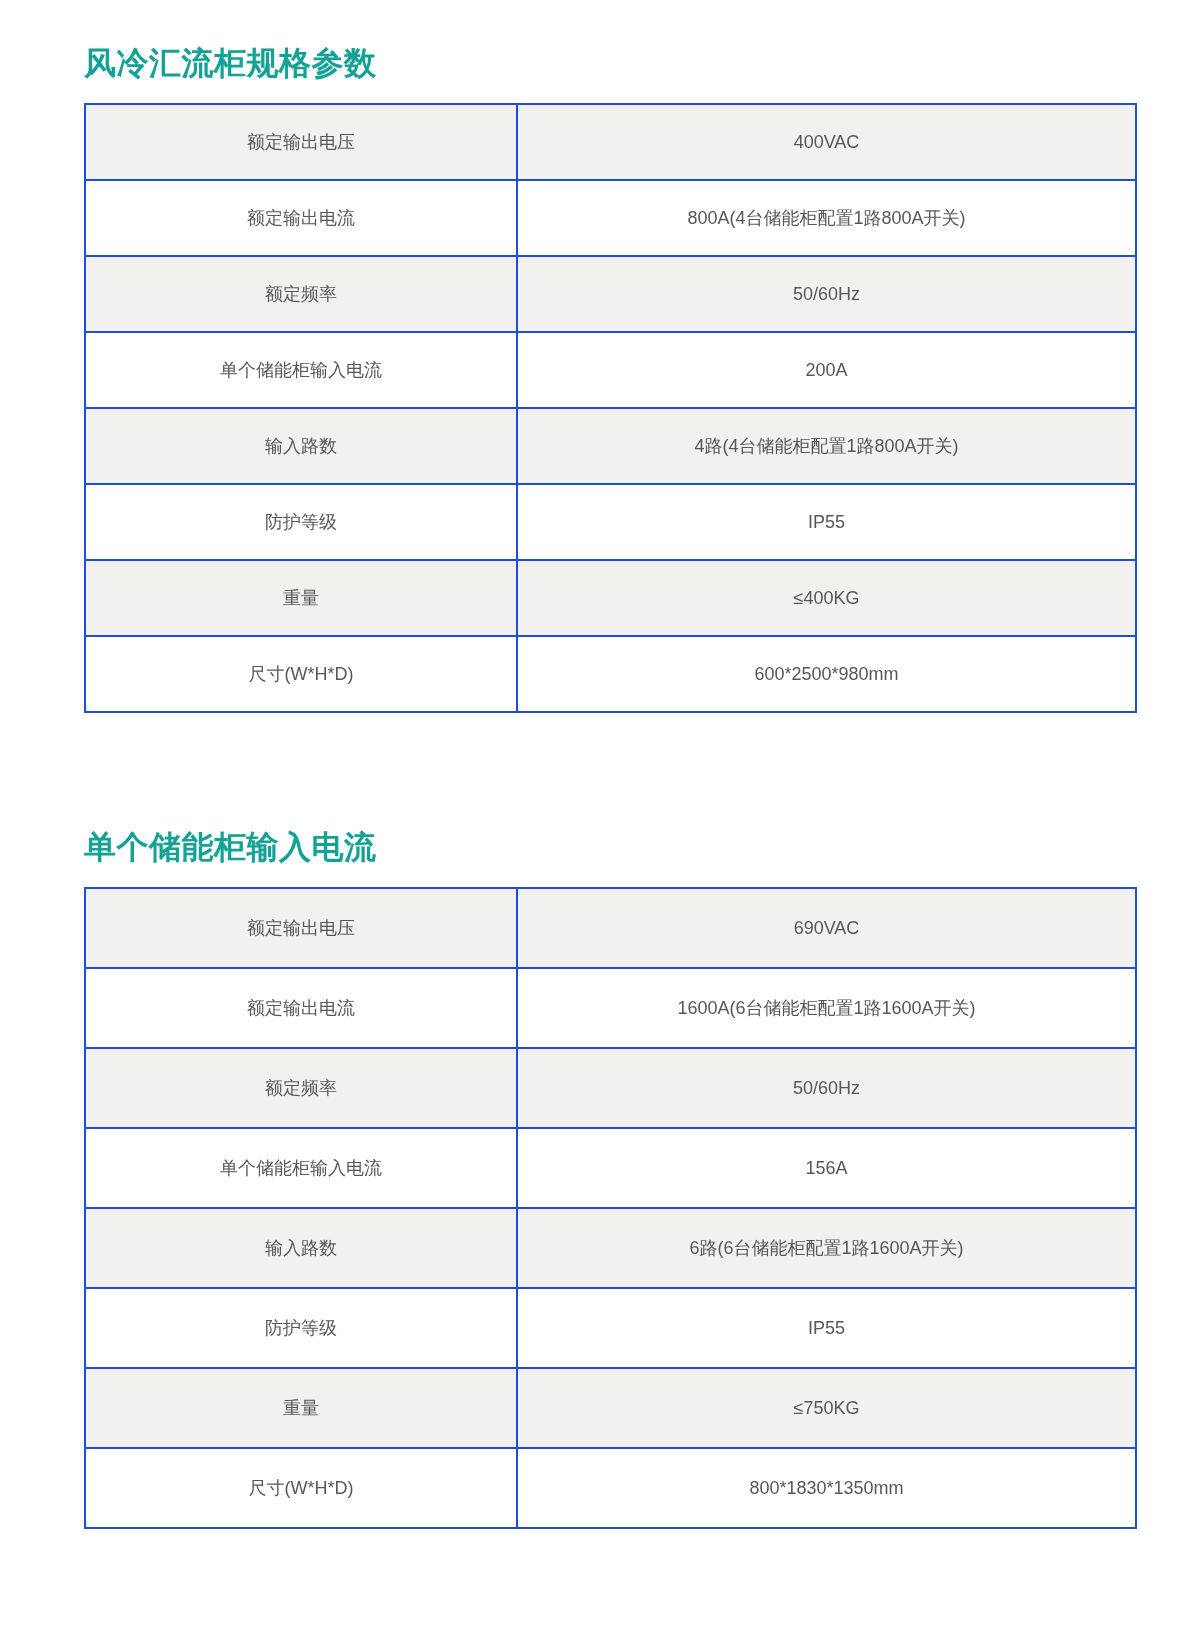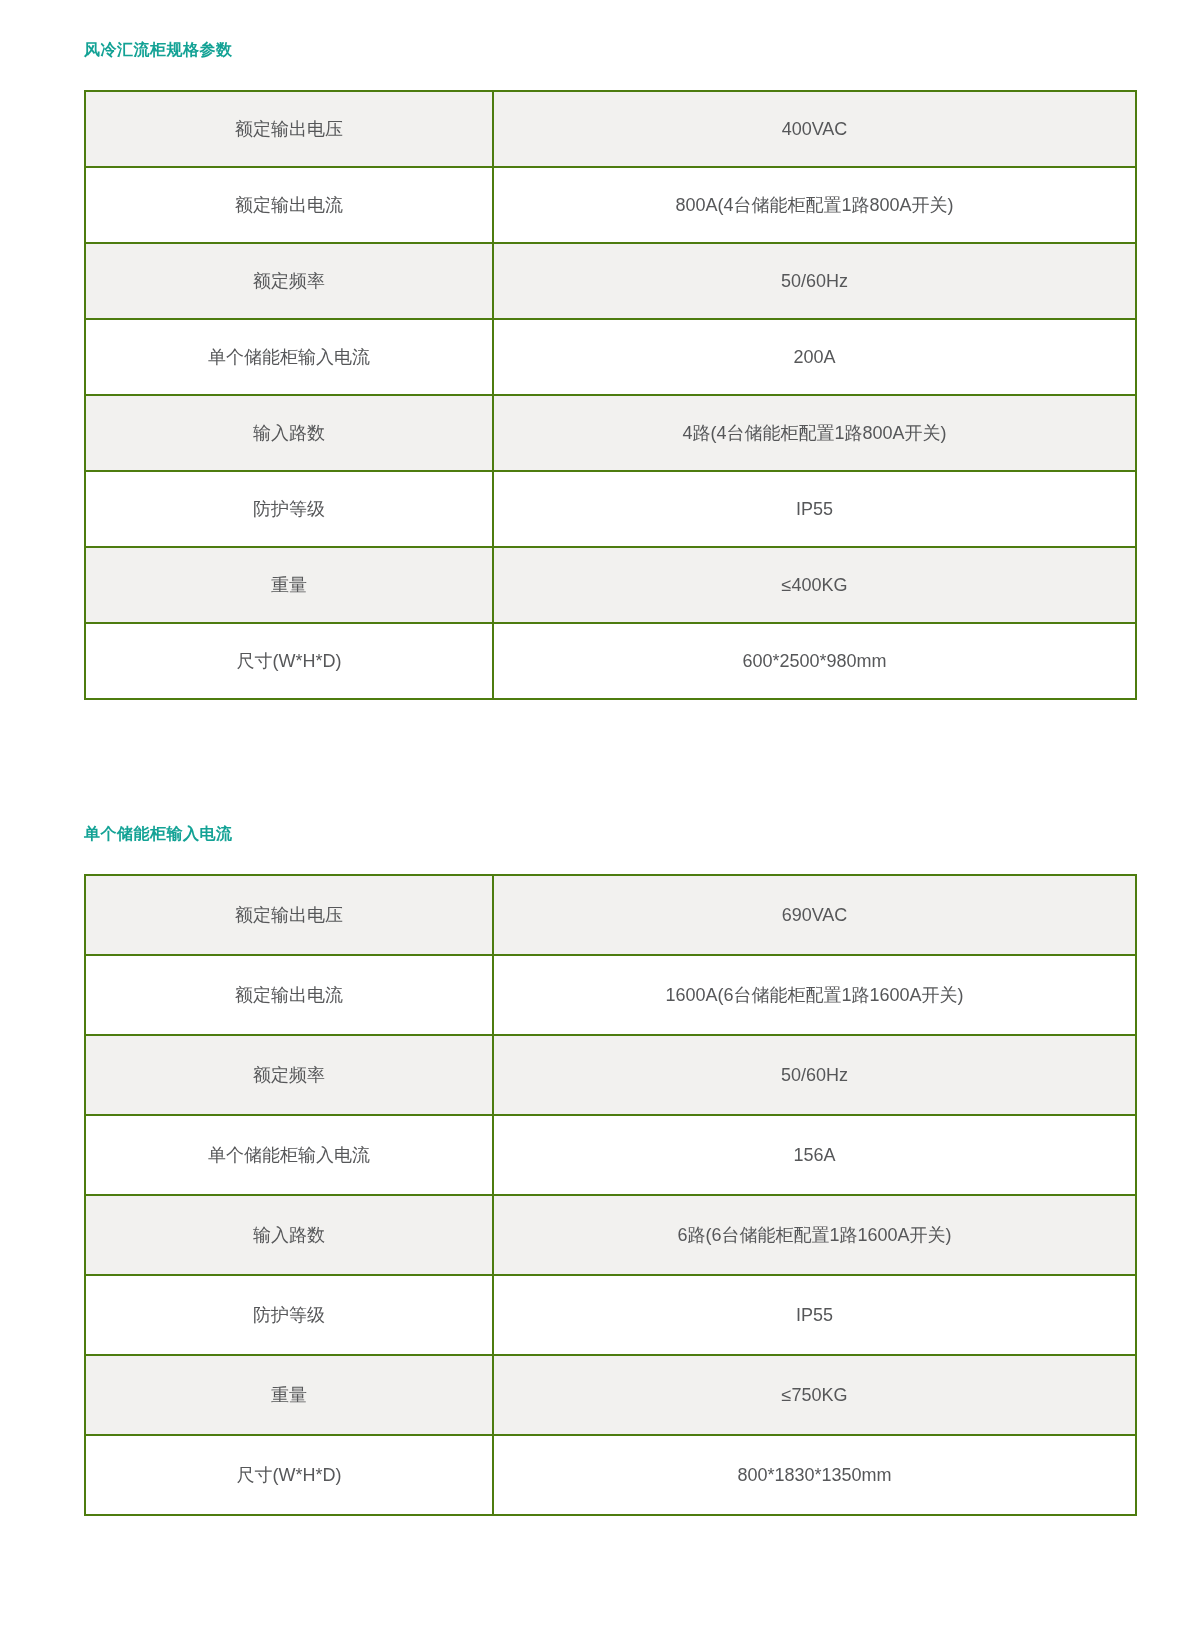--- a/index.html
+++ b/index.html
@@ -13,42 +13,42 @@
     font-family: "Liberation Sans", "DejaVu Sans", sans-serif;
     position: relative;
     overflow: hidden;
   }
   .page {
     box-sizing: border-box;
     width: 1201px;
     padding: 32px 64px 0 84px;
   }
   .section-title {
-    margin: 4px 0 26px 0;
-    font-size: 16px;
+    margin: 17px 0 26px 0;
+    font-size: 32px;
     line-height: 28px;
     font-weight: bold;
     color: #13a295;
     letter-spacing: 0.5px;
   }
   .section-liquid {
     margin-top: 120px;
   }
   table.spec {
     width: 1053px;
     border-collapse: collapse;
     table-layout: fixed;
   }
   table.spec td {
-    border: 2px solid #4d7c0f;
+    border: 2px solid #1d4ed8;
     text-align: center;
     vertical-align: middle;
     font-size: 18px;
     color: #565759;
-    padding: 0 10px;
+    padding: 0 22px;
   }
   table.spec td.label-cell {
     width: 386px;
   }
   table.spec tr:nth-child(odd) td {
     background: #f2f1ef;
   }
   table.spec tr:nth-child(even) td {
     background: #ffffff;
   }

